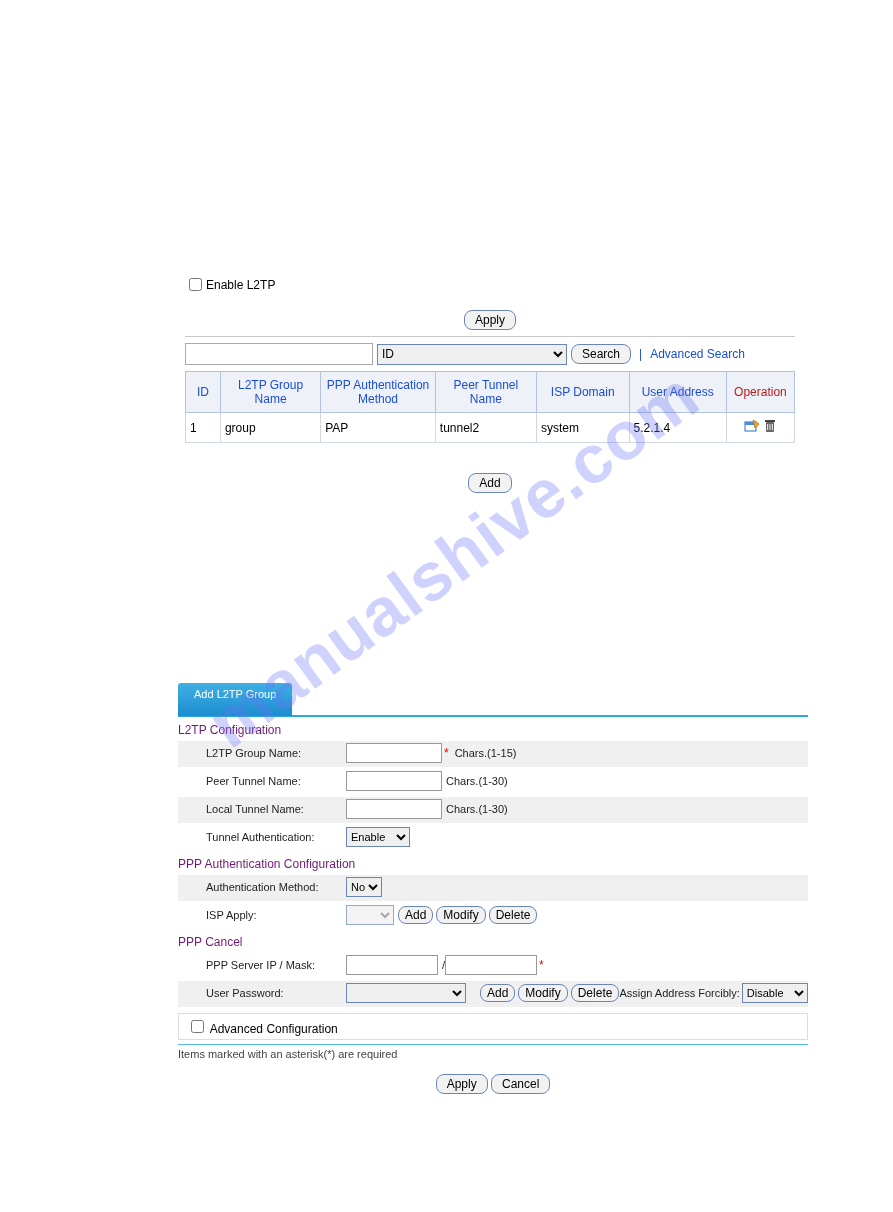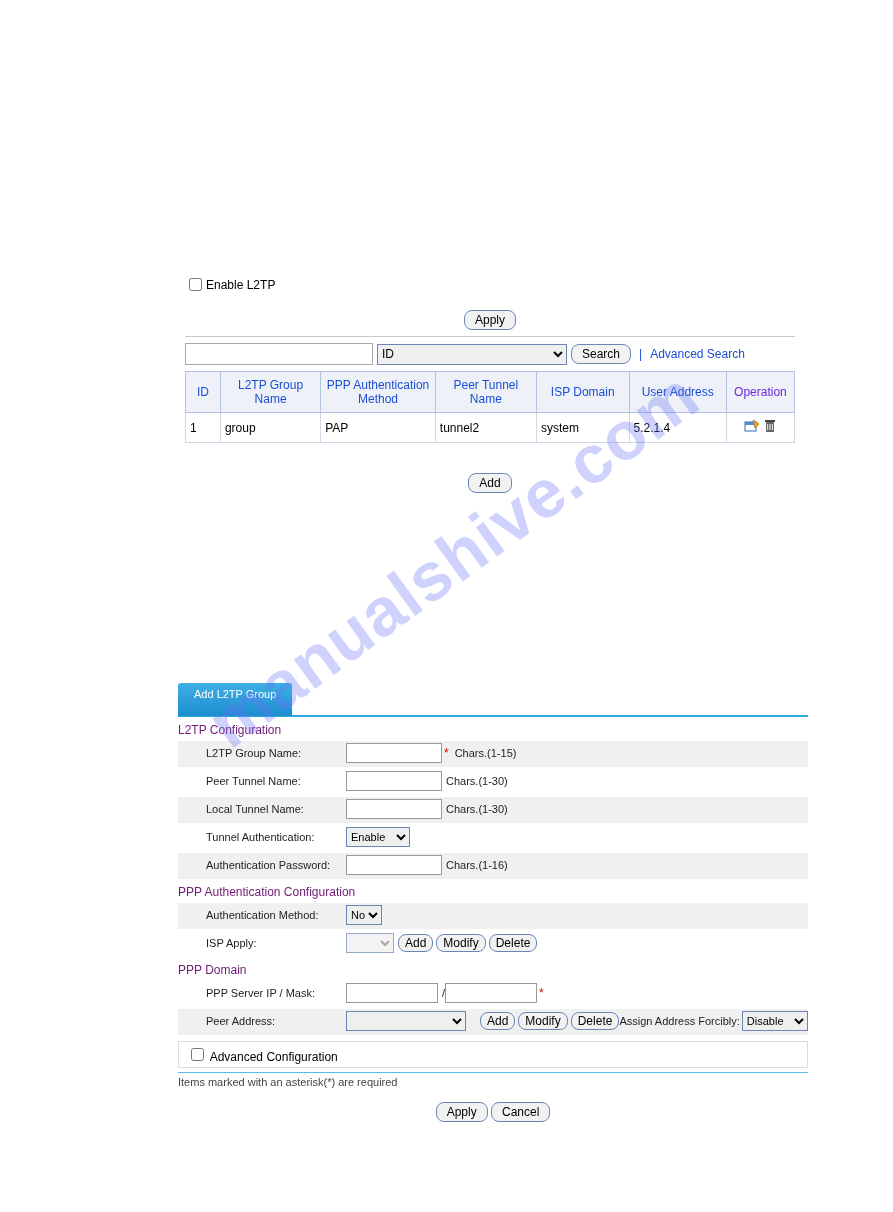--- a/index.html
+++ b/index.html
@@ -82,21 +82,21 @@
   }
   .grid th {
     background: #eef2f8;
     color: #1b4dd4;
     font-weight: normal;
     border: 1px solid #b1c3e0;
     padding: 6px 4px;
     text-align: center;
     font-size: 12px;
   }
-  .grid th.op { color: #6d28d9; }
+  .grid th.op { color: #b91c1c; }
   .grid td {
     border: 1px solid #d0d8e5;
     padding: 6px 4px;
     text-align: left;
     font-size: 12px;
   }
   .op-icons { display: flex; gap: 4px; justify-content: center; }
   .add-row { text-align: center; margin-top: 30px; }
 
   .lower-block {
@@ -269,53 +269,48 @@
     <span class="label">Local Tunnel Name:</span>
     <input type="text" style="">
     <span class="hint">Chars.(1-30)</span>
   </div>
   <div class="form-row alt">
     <span class="label">Tunnel Authentication:</span>
     <select style="width:64px">
       <option>Enable</option>
     </select>
   </div>
-  <div class="form-row">
-    <span class="label" style="line-height:12px">Authentication Password:</span>
-    <input type="text" style="">
-    <span class="hint">Chars.(1-16)</span>
-  </div>
 
   <div class="section-title">PPP Authentication Configuration</div>
 
   <div class="form-row">
     <span class="label">Authentication Method:</span>
     <select style="width:36px">
       <option>None</option>
     </select>
   </div>
   <div class="form-row alt">
     <span class="label">ISP Apply:</span>
     <select disabled="" style="width:48px;background:#eee"><option></option></select>
     <button class="btn btn-small" style="margin-left:4px">Add</button>
     <button class="btn btn-small" style="margin-left:3px">Modify</button>
     <button class="btn btn-small" style="margin-left:3px">Delete</button>
   </div>
 
-  <div class="section-title">PPP Domain</div>
+  <div class="section-title">PPP Cancel</div>
 
   <div class="form-row alt">
     <span class="label">PPP Server IP / Mask:</span>
     <input type="text" style="width: 86px;">
     <span class="hint">/</span>
     <input type="text" style="width: 86px;">
     <span class="req">*</span>
   </div>
   <div class="form-row">
-    <span class="label">Peer Address:</span>
+    <span class="label">User Password:</span>
     <select style="width:120px"><option></option></select>
     <button class="btn btn-small" style="margin-left:14px">Add</button>
     <button class="btn btn-small" style="margin-left:3px">Modify</button>
     <button class="btn btn-small" style="margin-left:3px">Delete</button>
     <span class="hint" style="margin-left:0">Assign Address Forcibly:</span>
     <select style="width:66px;margin-left:2px">
       <option>Disable</option>
     </select>
   </div>
 

